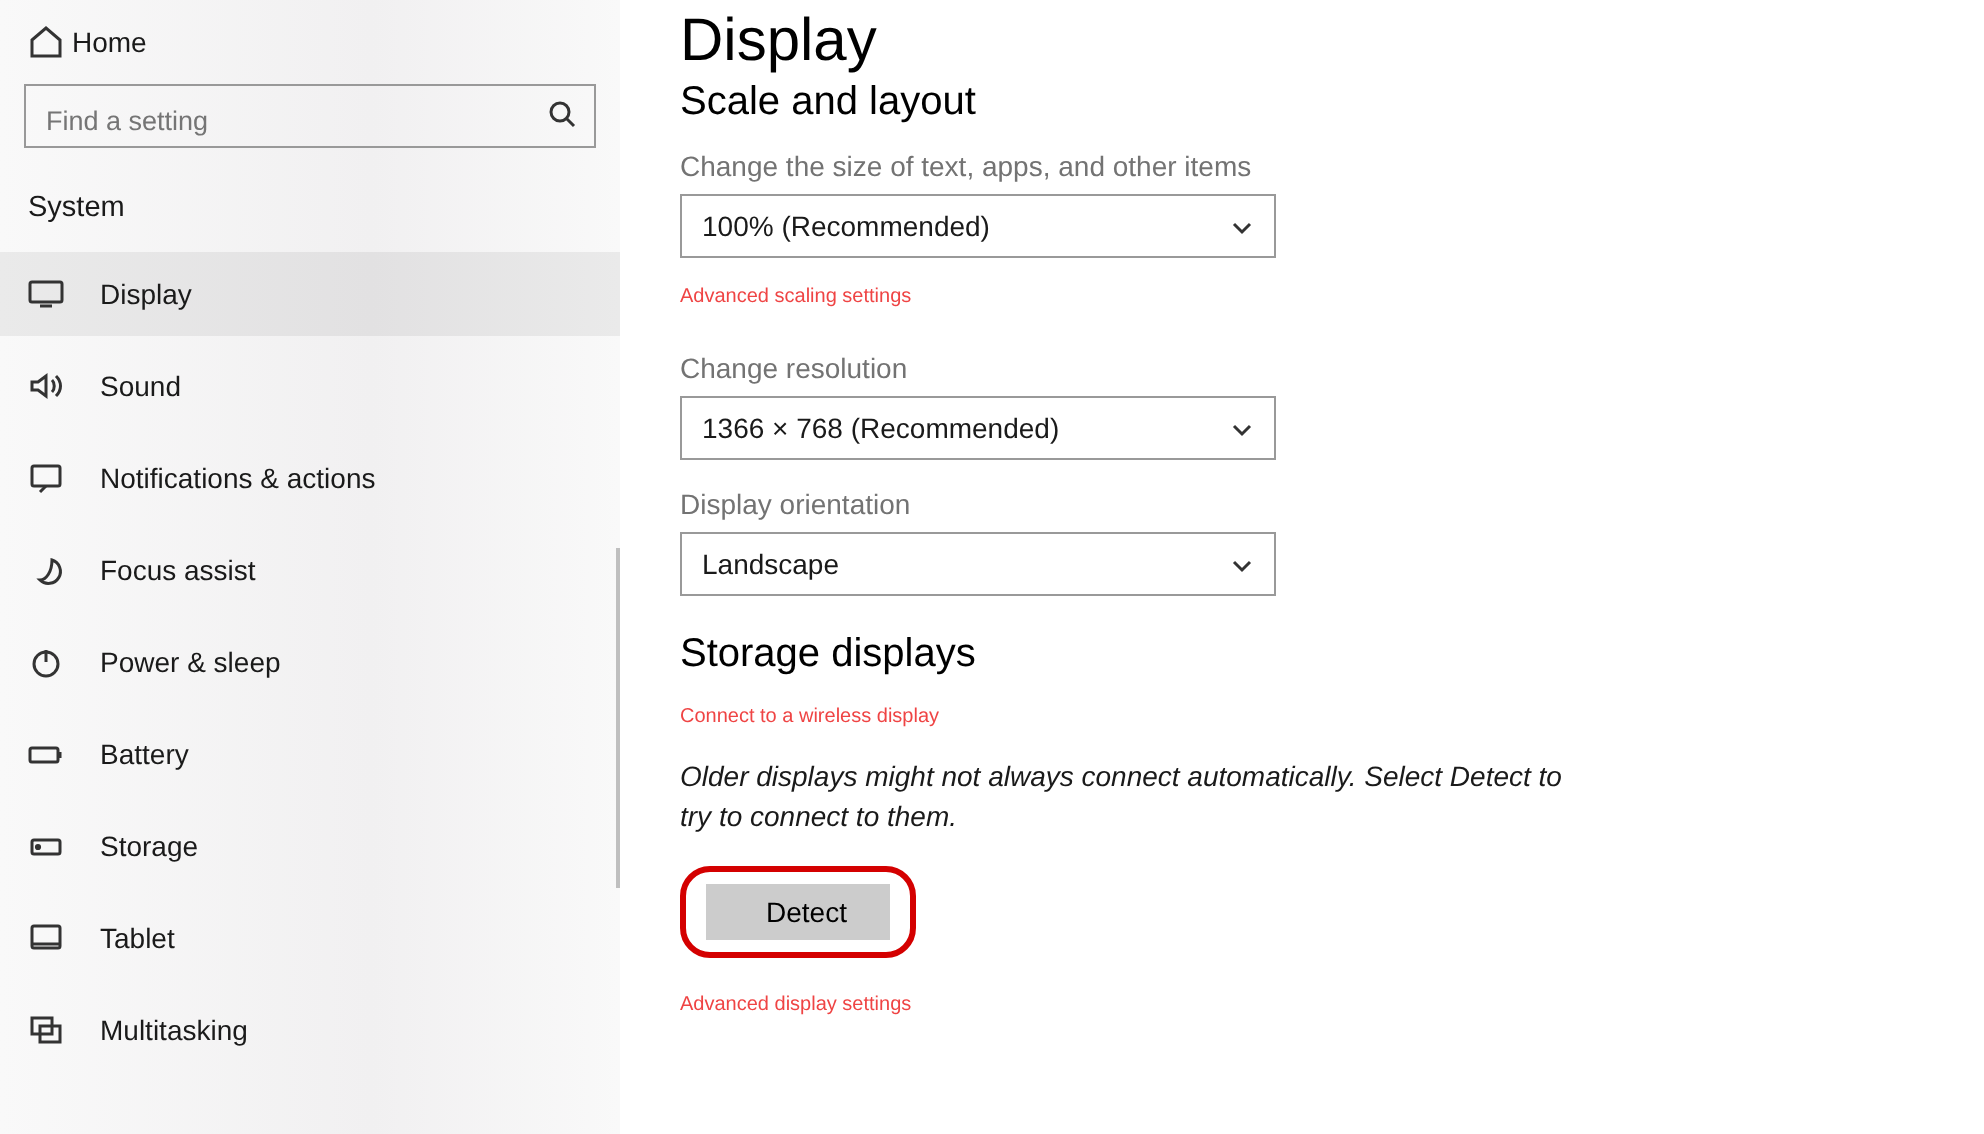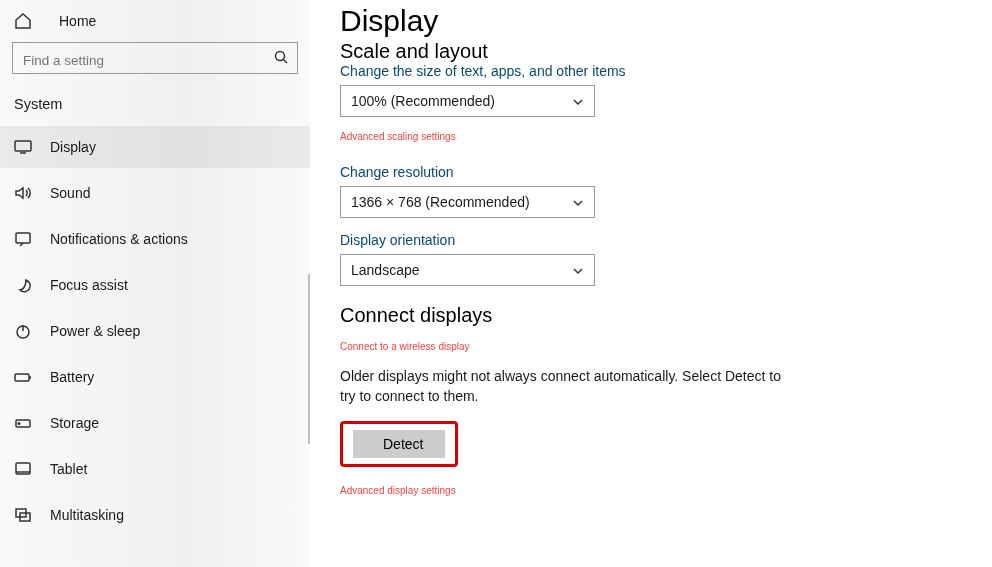--- a/index.html
+++ b/index.html
@@ -1,40 +1,40 @@
 <!DOCTYPE html>
 <html><head>
   <meta charset="utf-8">
   <style>
     * { margin: 0; padding: 0; box-sizing: border-box; font-family: "Segoe UI", Arial, sans-serif; }
     body { display: flex; width: 992px; height: 567px; background: #fff; color: #1a1a1a; overflow: hidden; }
     .sidebar { width: 310px; height: 100%; background: linear-gradient(90deg, #f9f9f9 0%, #f1f0f1 60%, #f9f9f9 100%); display: flex; flex-direction: column; position: relative; }
-    .home-row { display: flex; align-items: center; gap: 27px; padding: 12px 14px 8px 14px; }
+    .home-row { display: flex; align-items: center; gap: 4px; padding: 12px 14px 8px 14px; }
     .home-row .txt { font-size: 14px; }
     .search-wrap { padding: 4px 12px 16px 12px; }
     .search { width: 100%; height: 32px; border: 1px solid #999; background: transparent; font-size: 13.5px; padding: 4px 30px 0 10px; color: #555; position: relative; }
     .search-box { position: relative; }
     .search-icon { position: absolute; right: 10px; top: 8px; width: 14px; height: 14px; }
     .section-title { font-weight: 400; font-size: 14.5px; padding: 6px 14px 14px 14px; }
     .nav { display: flex; flex-direction: column; gap: 4px; overflow-y: hidden; position: relative; }
     .nav-item { display: flex; align-items: center; gap: 18px; padding: 12px 14px; font-size: 14px; cursor: default; }
     .nav-item.active { background: rgba(0,0,0,0.06); }
     .icon { width: 18px; height: 18px; display: inline-flex; align-items: center; justify-content: center; flex-shrink: 0; }
     .scroll-marker { position: absolute; right: 0; top: 148px; width: 2px; height: 170px; background: #bfbfbf; }
     .main { flex: 1; padding: 4px 40px 10px 30px; overflow: hidden; }
     .page-title { font-size: 30px; font-weight: 400; margin-bottom: 2px; color: #000; }
-    .subheader { font-size: 20px; font-weight: 400; margin-bottom: 0; color: #000; }
-    .field-label { font-size: 14px; margin-bottom: 6px; color: #0c4a6e; }
-    .dropdown { width: 255px; height: 32px; border: 1px solid #999; display: flex; align-items: center; justify-content: space-between; padding: 0 10px; font-size: 14px; margin-bottom: 14px; background: #fff; }
+    .subheader { font-size: 20px; font-weight: 400; margin-bottom: 12px; color: #000; }
+    .field-label { font-size: 14px; margin-bottom: 6px; color: #737373; }
+    .dropdown { width: 298px; height: 32px; border: 1px solid #999; display: flex; align-items: center; justify-content: space-between; padding: 0 10px; font-size: 14px; margin-bottom: 14px; background: #fff; }
     .chevron { width: 12px; height: 12px; }
     .link { color: #ef4444; font-size: 10px; display: block; margin-bottom: 22px; cursor: default; }
     .link.mb14 { margin-bottom: 14px; }
     .subhead2 { font-size: 20px; font-weight: 400; margin: 18px 0 14px 0; color: #000; }
-    .desc { font-size: 14px; color: #1a1a1a; line-height: 1.45; margin-bottom: 14px; max-width: 450px; }
-    .detect-wrap { display: inline-block; border: 3px solid #d40000; border-radius: 4px; padding: 6px 10px; margin-bottom: 18px; }
+    .desc { font-size: 14px; color: #1a1a1a; line-height: 1.45; margin-bottom: 14px; max-width: 450px; font-style: italic; }
+    .detect-wrap { display: inline-block; border: 3px solid #d40000; border-radius: 15px; padding: 6px 10px; margin-bottom: 18px; }
     .detect-btn { display: inline-block; background: #ccc; padding: 6px 22px 6px 30px; font-size: 14px; text-align: center; min-width: 92px; border: none; }
     svg { stroke: #333; fill: none; stroke-width: 1.5; }
   </style>
 </head>
 <body>
 
 <div class="sidebar">
   <div class="home-row">
     <span class="icon">
       <svg viewBox="0 0 18 18">
@@ -167,21 +167,21 @@
   </div>
 
   <div class="field-label">Display orientation</div>
   <div class="dropdown">
     <span>Landscape</span>
     <span class="chevron"><svg viewBox="0 0 12 12">
           <path d="M2 4l4 4 4-4"></path>
         </svg></span>
   </div>
 
-  <div class="subhead2">Connect displays</div>
+  <div class="subhead2">Storage displays</div>
   <a class="link mb14">Connect to a wireless display</a>
   <div class="desc">Older displays might not always connect automatically. Select Detect to try to connect to them.</div>
 
   <div class="detect-wrap">
     <button class="detect-btn">Detect</button>
   </div>
 
   <a class="link" style="margin-bottom:0">Advanced display settings</a>
 </div>
 

